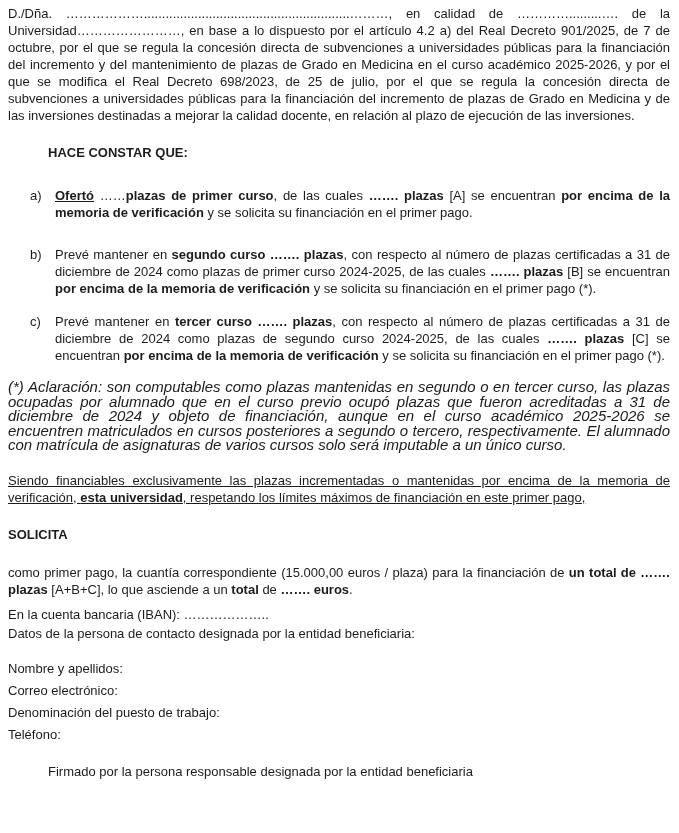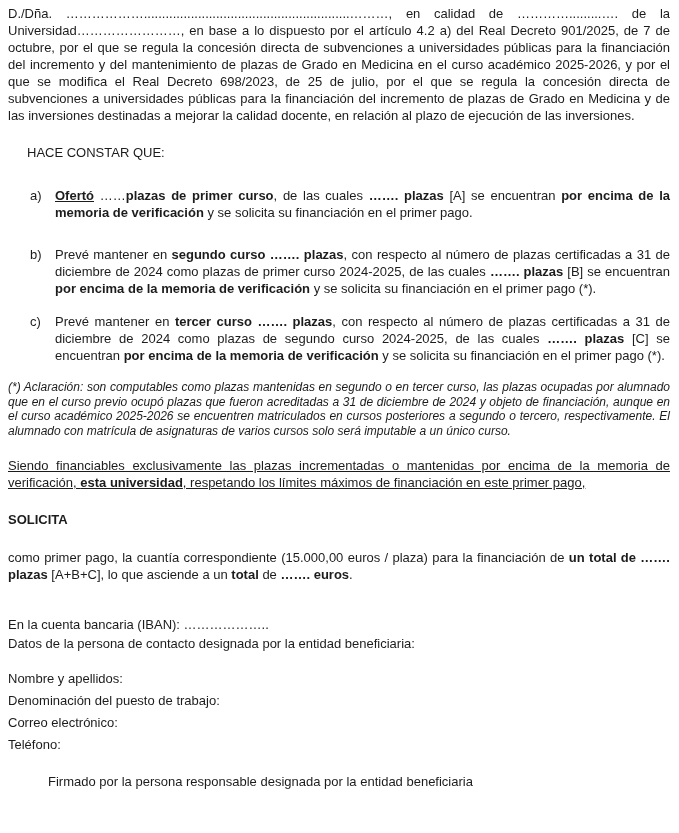--- a/index.html
+++ b/index.html
@@ -21,56 +21,56 @@
   }
   p { margin: 0; }
   .just { text-align: justify; }
   .b { font-weight: bold; }
   .i { font-style: italic; }
   .u { text-decoration: underline; }
 
   .intro { margin-bottom: 20px; }
 
   .heading-constar {
-    font-weight: normal;
-    margin-left: 19px;
+    font-weight: bold;
+    margin-left: 40px;
     margin-bottom: 26px;
   }
   .esta-universidad { margin-bottom: 18px; }
 
   .list-item {
     display: flex;
     margin-left: 22px;
     margin-bottom: 16px;
   }
   .list-item .marker {
     flex: 0 0 25px;
   }
   .list-item .item-body {
     flex: 1 1 auto;
   }
   .item-main { margin-bottom: 9px; }
   .item-note { font-style: italic; }
 
   .footnote {
-    font-size: 12px;
+    font-size: 15px;
     line-height: 14.5px;
     font-style: italic;
     margin-bottom: 19px;
     margin-top: 4px;
   }
 
   .siendo { margin-bottom: 20px; text-decoration: underline; }
 
   .heading-solicita {
     font-weight: bold;
     margin-bottom: 21px;
   }
 
-  .como-pago { margin-bottom: 33px; }
+  .como-pago { margin-bottom: 8px; }
 
   .iban-line { margin-bottom: 2px; }
   .datos-line { margin-bottom: 18px; }
 
   .contact-line { margin-bottom: 5px; }
 
   .firmado {
     margin-top: 20px;
     margin-left: 40px;
   }
@@ -112,19 +112,19 @@
 
   <p class="heading-solicita">SOLICITA</p>
 
   <p class="como-pago just"><span>como primer pago, la cuantía correspondiente (15.000,00 euros / plaza) para la financiación de </span><span class="b">un total de ……. plazas</span><span> [A+B+C], lo que asciende a un </span><span class="b">total</span><span> de </span><span class="b">……. euros</span><span>.</span></p>
 
   <p class="iban-line">En la cuenta bancaria (IBAN): ………………..</p>
 
   <p class="datos-line">Datos de la persona de contacto designada por la entidad beneficiaria:</p>
 
   <p class="contact-line">Nombre y apellidos:</p>
+  <p class="contact-line">Correo electrónico:</p>
   <p class="contact-line">Denominación del puesto de trabajo:</p>
-  <p class="contact-line">Correo electrónico:</p>
   <p class="contact-line">Teléfono:</p>
 
   <p class="firmado">Firmado por la persona responsable designada por la entidad beneficiaria</p>
 
 </div>
 
 </body></html>

